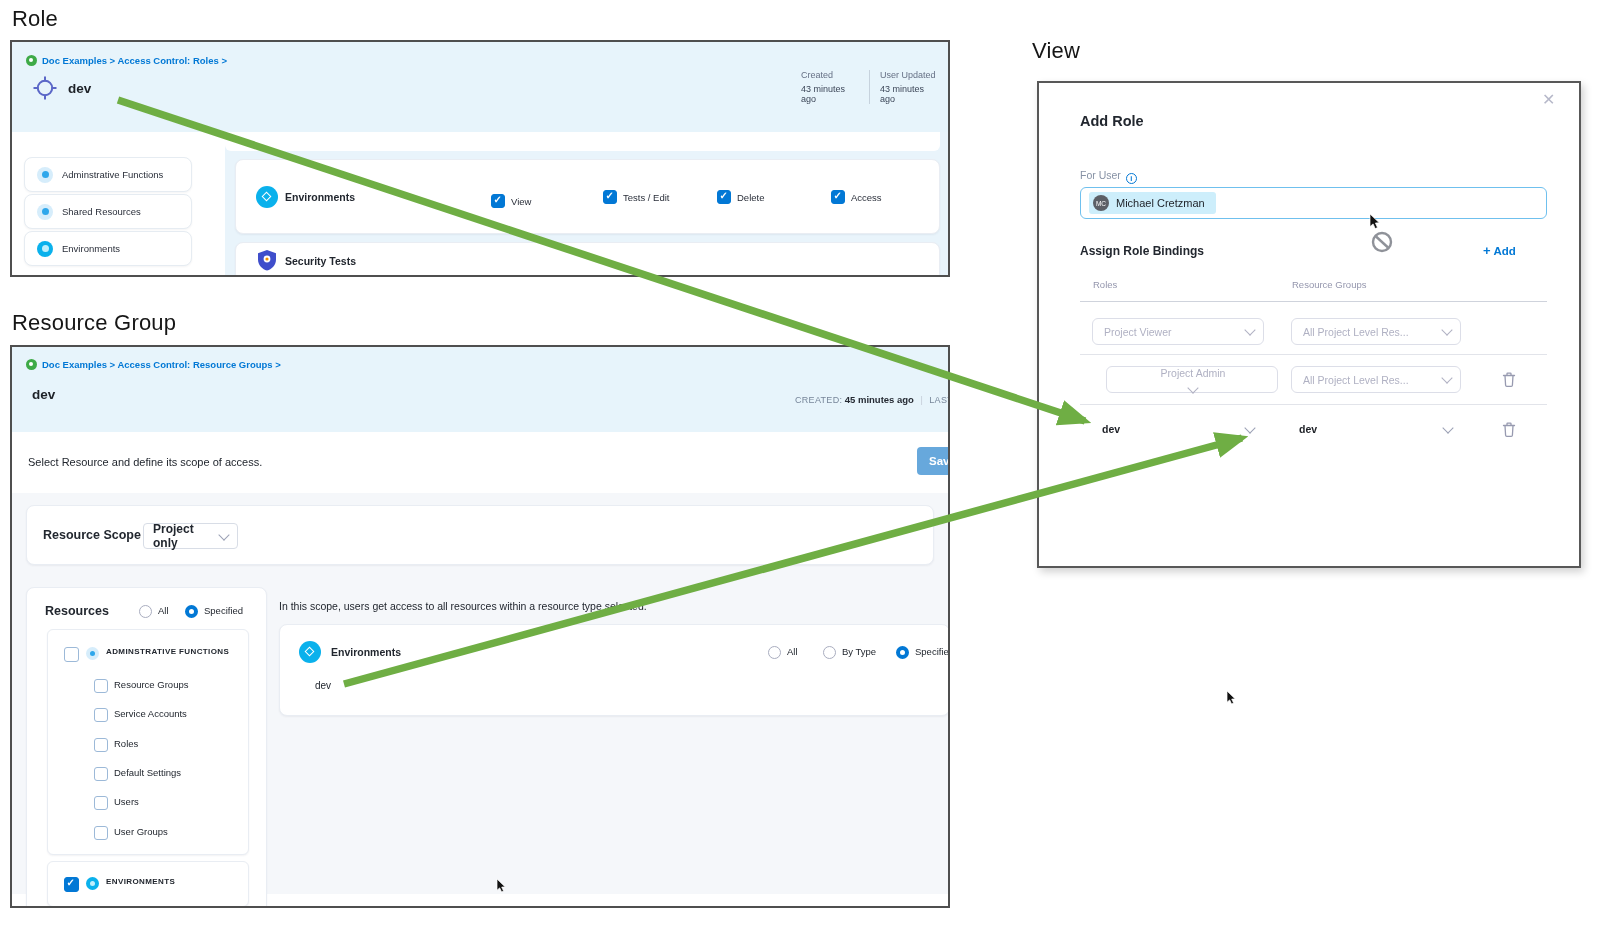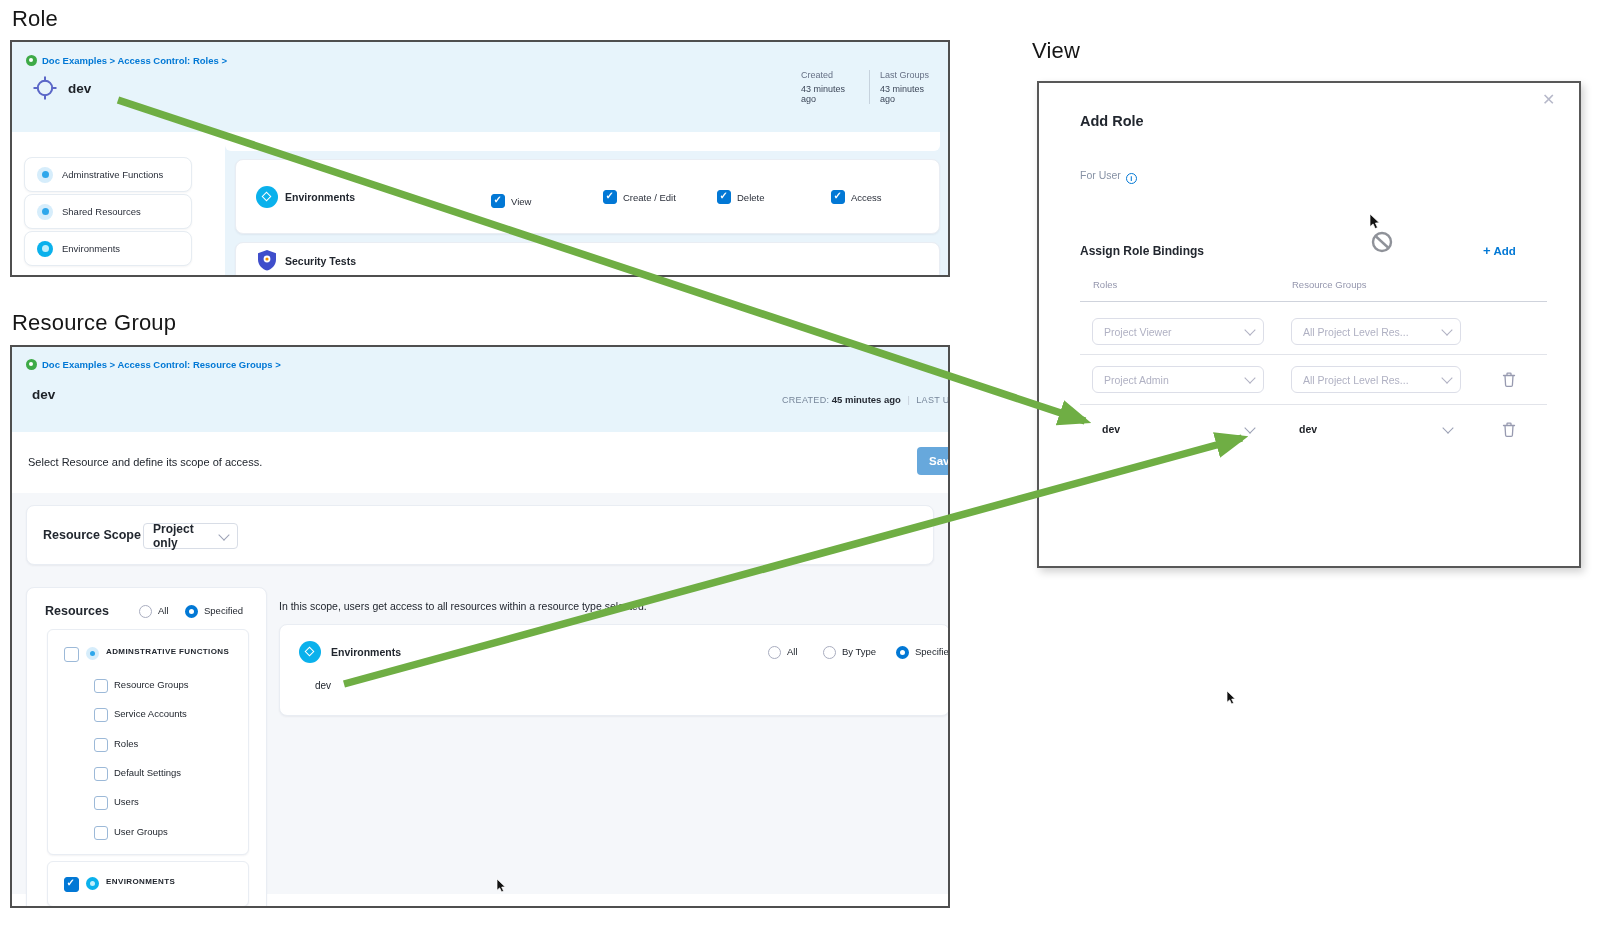--- a/index.html
+++ b/index.html
@@ -93,38 +93,38 @@
           </svg>
       </span>
       <div class="ptitle" style="left:56px;top:39px;">dev</div>
       <div class="meta" style="left:779px;top:28px;">
         <div class="mcol">
           <div class="mlabel">Created</div>
           <div class="mval">43 minutes ago</div>
         </div>
         <div class="mdiv"></div>
         <div class="mcol">
-          <div class="mlabel">Last Groups</div>
+          <div class="mlabel">User Updated</div>
           <div class="mval">43 minutes ago</div>
         </div>
       </div>
     </div>
 
     <div style="position:absolute;left:213px;top:90px;right:0;bottom:0;background:#e9f4fb;">
       <div style="position:absolute;left:0;right:8px;top:0;height:19px;background:#fff;border-radius:0 0 6px 6px;"></div>
       <div class="card" style="left:10px;right:8px;top:27px;height:75px;">
         <span class="env-ic" style="position:absolute;left:20px;top:26px;"></span>
         <span style="position:absolute;left:49px;top:31px;font-size:10.5px;font-weight:700;">Environments</span>
         <span class="perm" style="left:255px;top:34px;">
             <span class="cb on"></span>
             <span>View</span>
           </span>
         <span class="perm" style="left:367px;top:30px;">
             <span class="cb on"></span>
-            <span>Create / Edit</span>
+            <span>Tests / Edit</span>
           </span>
         <span class="perm" style="left:481px;top:30px;">
             <span class="cb on"></span>
             <span>Delete</span>
           </span>
         <span class="perm" style="left:595px;top:30px;">
             <span class="cb on"></span>
             <span>Access</span>
           </span>
       </div>
@@ -157,21 +157,21 @@
   <div class="sec-label" style="left:12px;top:310px;">Resource Group</div>
 
   <div class="panel" style="left:10px;top:345px;width:940px;height:563px;">
     <div class="bluehdr" style="height:85px;">
       <div class="crumb" style="left:14px;top:12px;">
         <span class="crumb-ic"></span>
         <span>Doc Examples &gt; Access Control: Resource Groups &gt;</span>
       </div>
       <div class="ptitle" style="left:20px;top:40px;">dev</div>
       <div style="position:absolute;left:770px;top:47px;white-space:nowrap;font-size:9px;">
-        <span style="color:#77869a;letter-spacing:.3px;">CREATED:</span>
+        <span style="color:#77869a;letter-spacing:.3px;margin-left:13px;">CREATED:</span>
         <span style="color:#252a33;font-weight:700;font-size:9.5px;">45 minutes ago</span>
         <span style="color:#c3ccd6;padding:0 4px;">|</span>
         <span style="color:#77869a;letter-spacing:.3px;">LAST UPD</span>
       </div>
     </div>
 
     <div style="position:absolute;left:0;top:85px;width:100%;height:61px;background:#fff;border-bottom:1px solid #e7eaef;">
       <span style="position:absolute;left:16px;top:24px;font-size:11px;">Select Resource and define its scope of access.</span>
       <button class="btn-save" style="left:905px;top:15px;width:58px;height:28px;">Save</button>
     </div>
@@ -262,20 +262,26 @@
 
   <div class="sec-label" style="left:1032px;top:38px;">View</div>
 
   <div class="dialog" style="left:1037px;top:81px;width:544px;height:487px;">
     <span style="position:absolute;left:503px;top:7px;font-size:16px;color:#b6b8c9;">✕</span>
     <div style="position:absolute;left:41px;top:30px;font-size:14.5px;font-weight:700;">Add Role</div>
 
     <div style="position:absolute;left:41px;top:86px;font-size:10.5px;color:#8792a5;">
       <span>For User</span><span class="info-ic">i</span>
     </div>
+    <div style="position:absolute;left:41px;top:104px;width:467px;height:32px;border:1.5px solid #6fc0ee;border-radius:6px;box-sizing:border-box;">
+      <span style="position:absolute;left:8px;top:4px;height:22px;background:#cdeefb;border-radius:3px;display:flex;align-items:center;gap:7px;padding:0 11px 0 4px;">
+        <span style="width:16px;height:16px;border-radius:50%;background:#5c5f66;color:#fff;font-size:6.5px;display:flex;align-items:center;justify-content:center;">MC</span>
+        <span style="font-size:11px;color:#1d2026;">Michael Cretzman</span>
+      </span>
+    </div>
 
     <div style="position:absolute;left:41px;top:161px;font-size:12px;font-weight:700;">Assign Role Bindings</div>
     <div style="position:absolute;left:444px;top:160px;font-size:11.5px;color:#0278d5;font-weight:600;">
       <span style="font-size:13px;">+</span>
       <span>Add</span>
     </div>
 
     <div style="position:absolute;left:54px;top:196px;font-size:9.5px;color:#9496ad;">Roles</div>
     <div style="position:absolute;left:253px;top:196px;font-size:9.5px;color:#9496ad;">Resource Groups</div>
     <div class="hline" style="left:41px;top:218px;width:467px;background:#cfd3dc;"></div>
@@ -283,21 +289,21 @@
     <div class="dd2" style="left:53px;top:235px;width:172px;">
       <span>Project Viewer</span>
         <span class="chev"></span>
     </div>
     <div class="dd2" style="left:252px;top:235px;width:170px;">
       <span>All Project Level Res...</span>
         <span class="chev"></span>
     </div>
     <div class="hline" style="left:41px;top:271px;width:467px;"></div>
 
-    <div class="dd2" style="left:53px;top:283px;width:172px;">
+    <div class="dd2" style="left:67px;top:283px;width:172px;flex-direction:column;">
       <span>Project Admin</span>
         <span class="chev"></span>
     </div>
     <div class="dd2" style="left:252px;top:283px;width:170px;">
       <span>All Project Level Res...</span>
         <span class="chev"></span>
     </div>
     <span class="trash" style="left:462px;top:288px;">
       <svg width="16" height="17" viewBox="0 0 16 17">
           <g stroke="#979ab0" stroke-width="1.3" fill="none" stroke-linecap="round">

